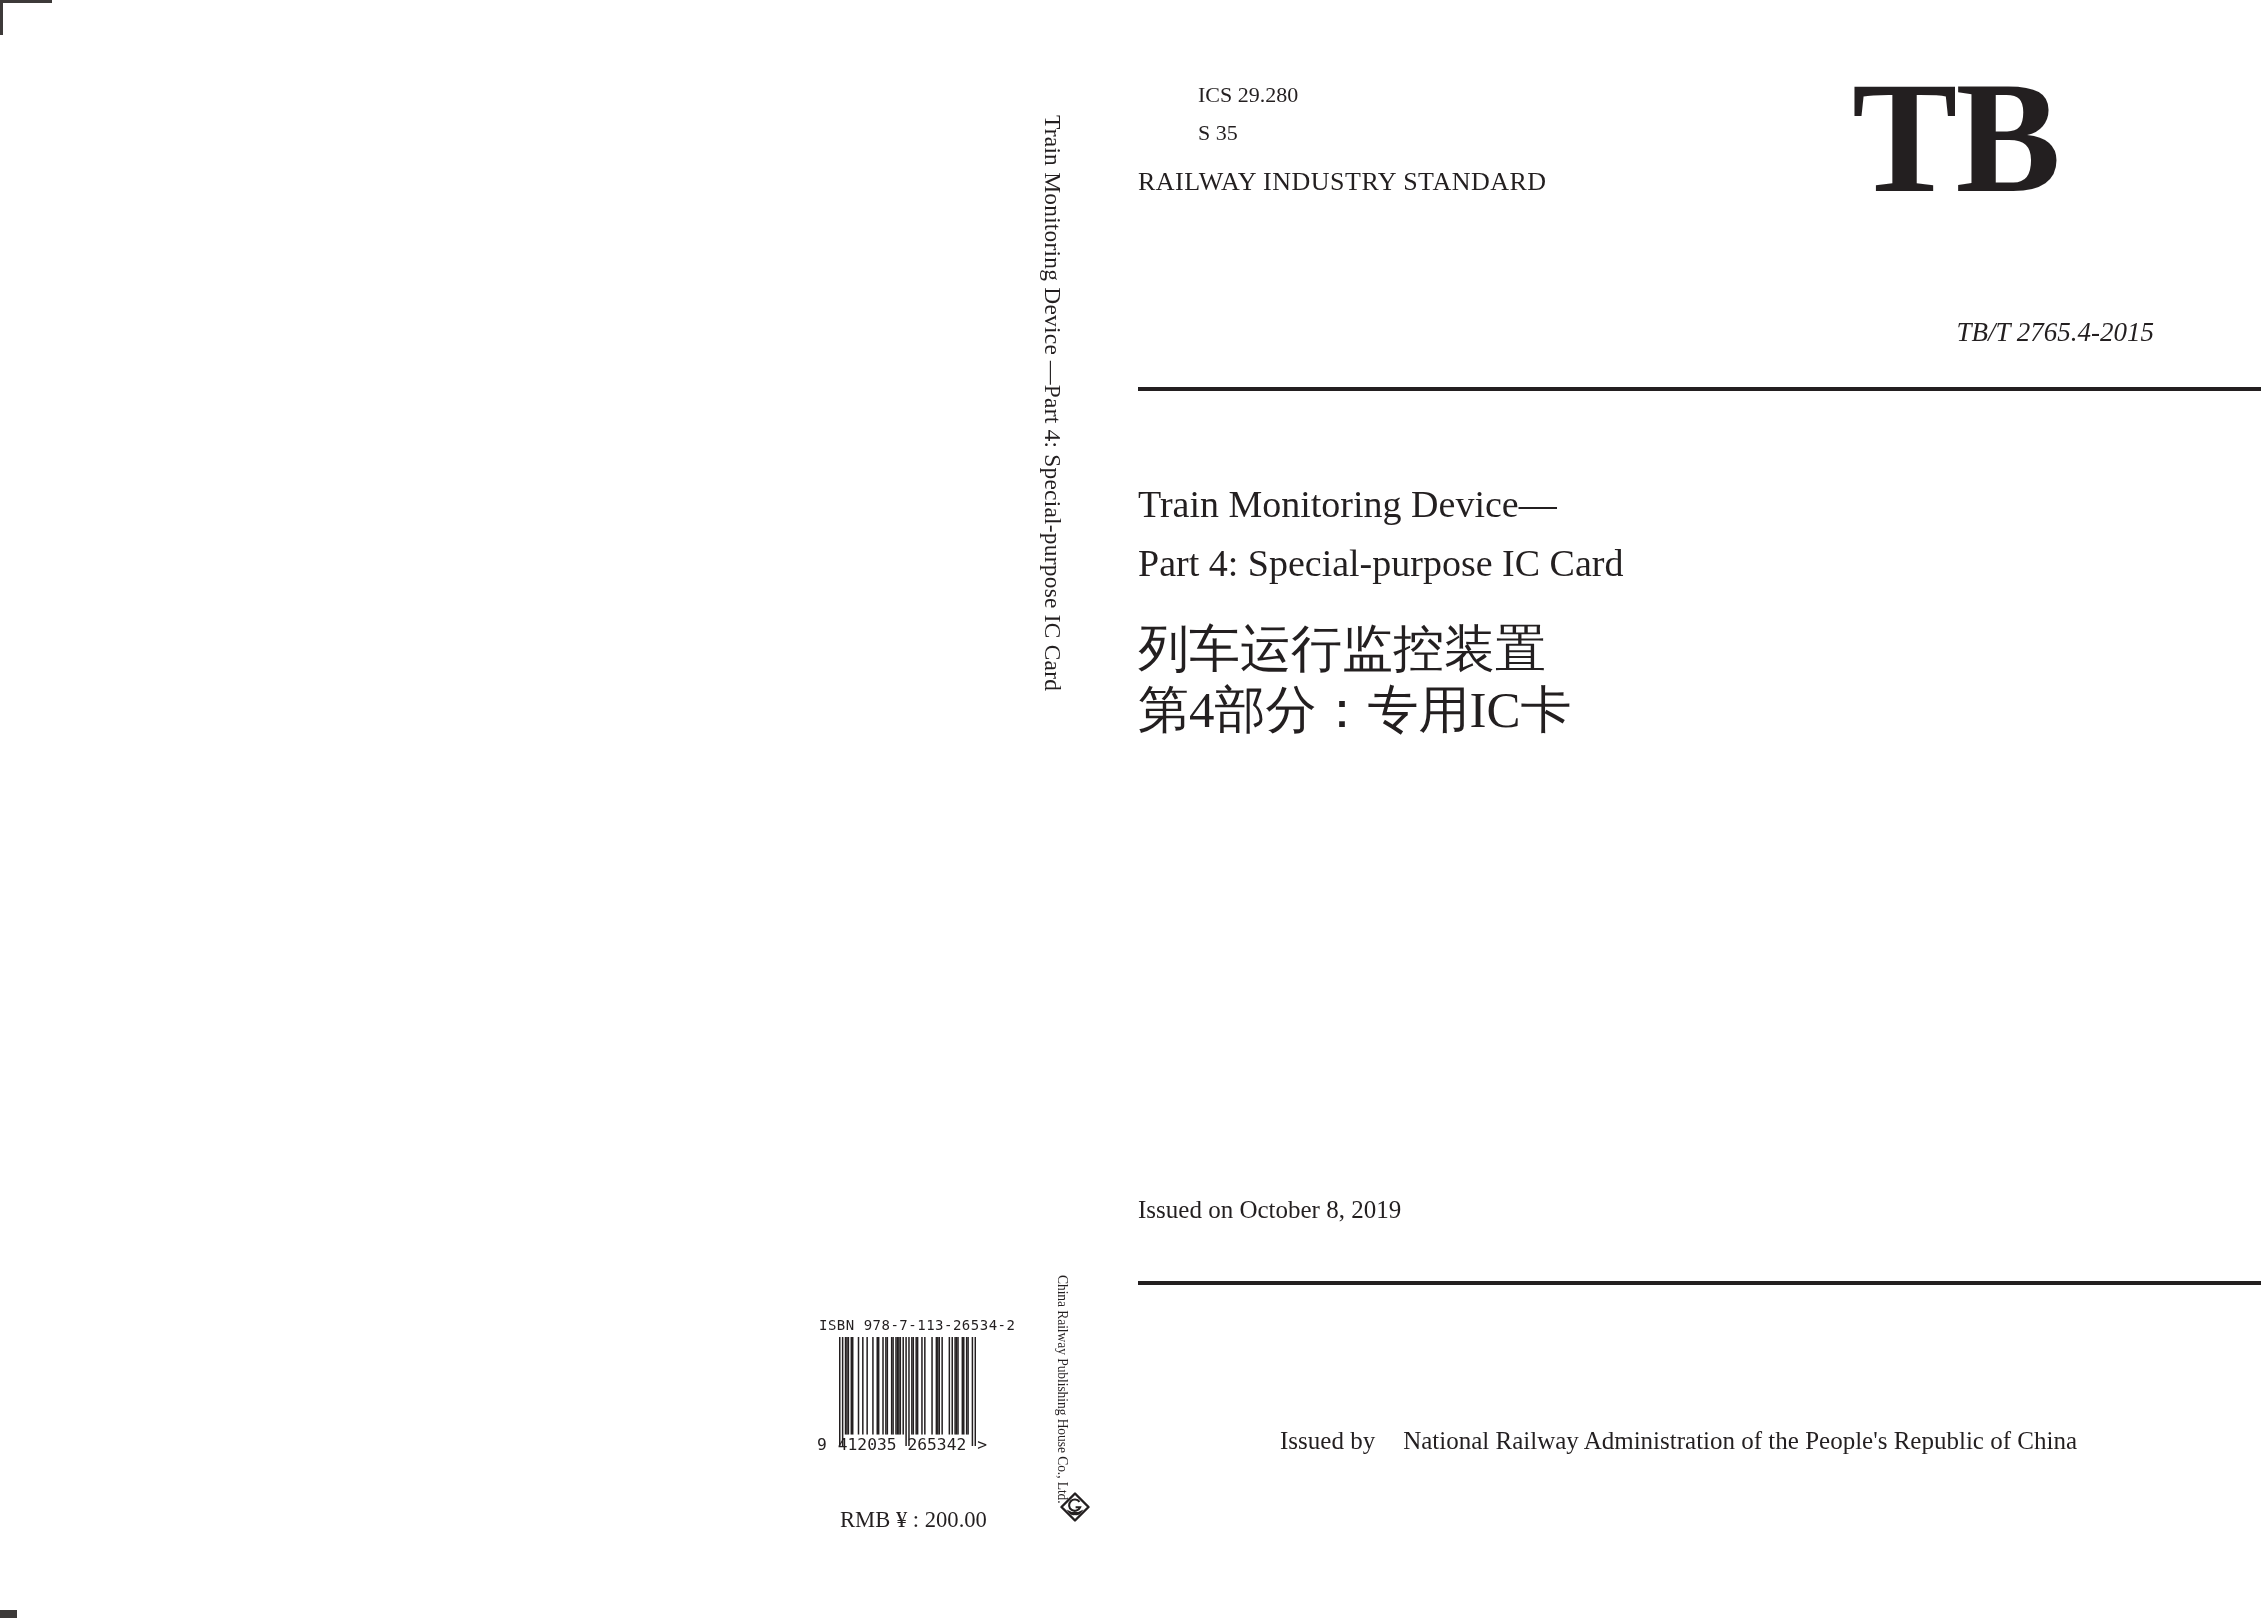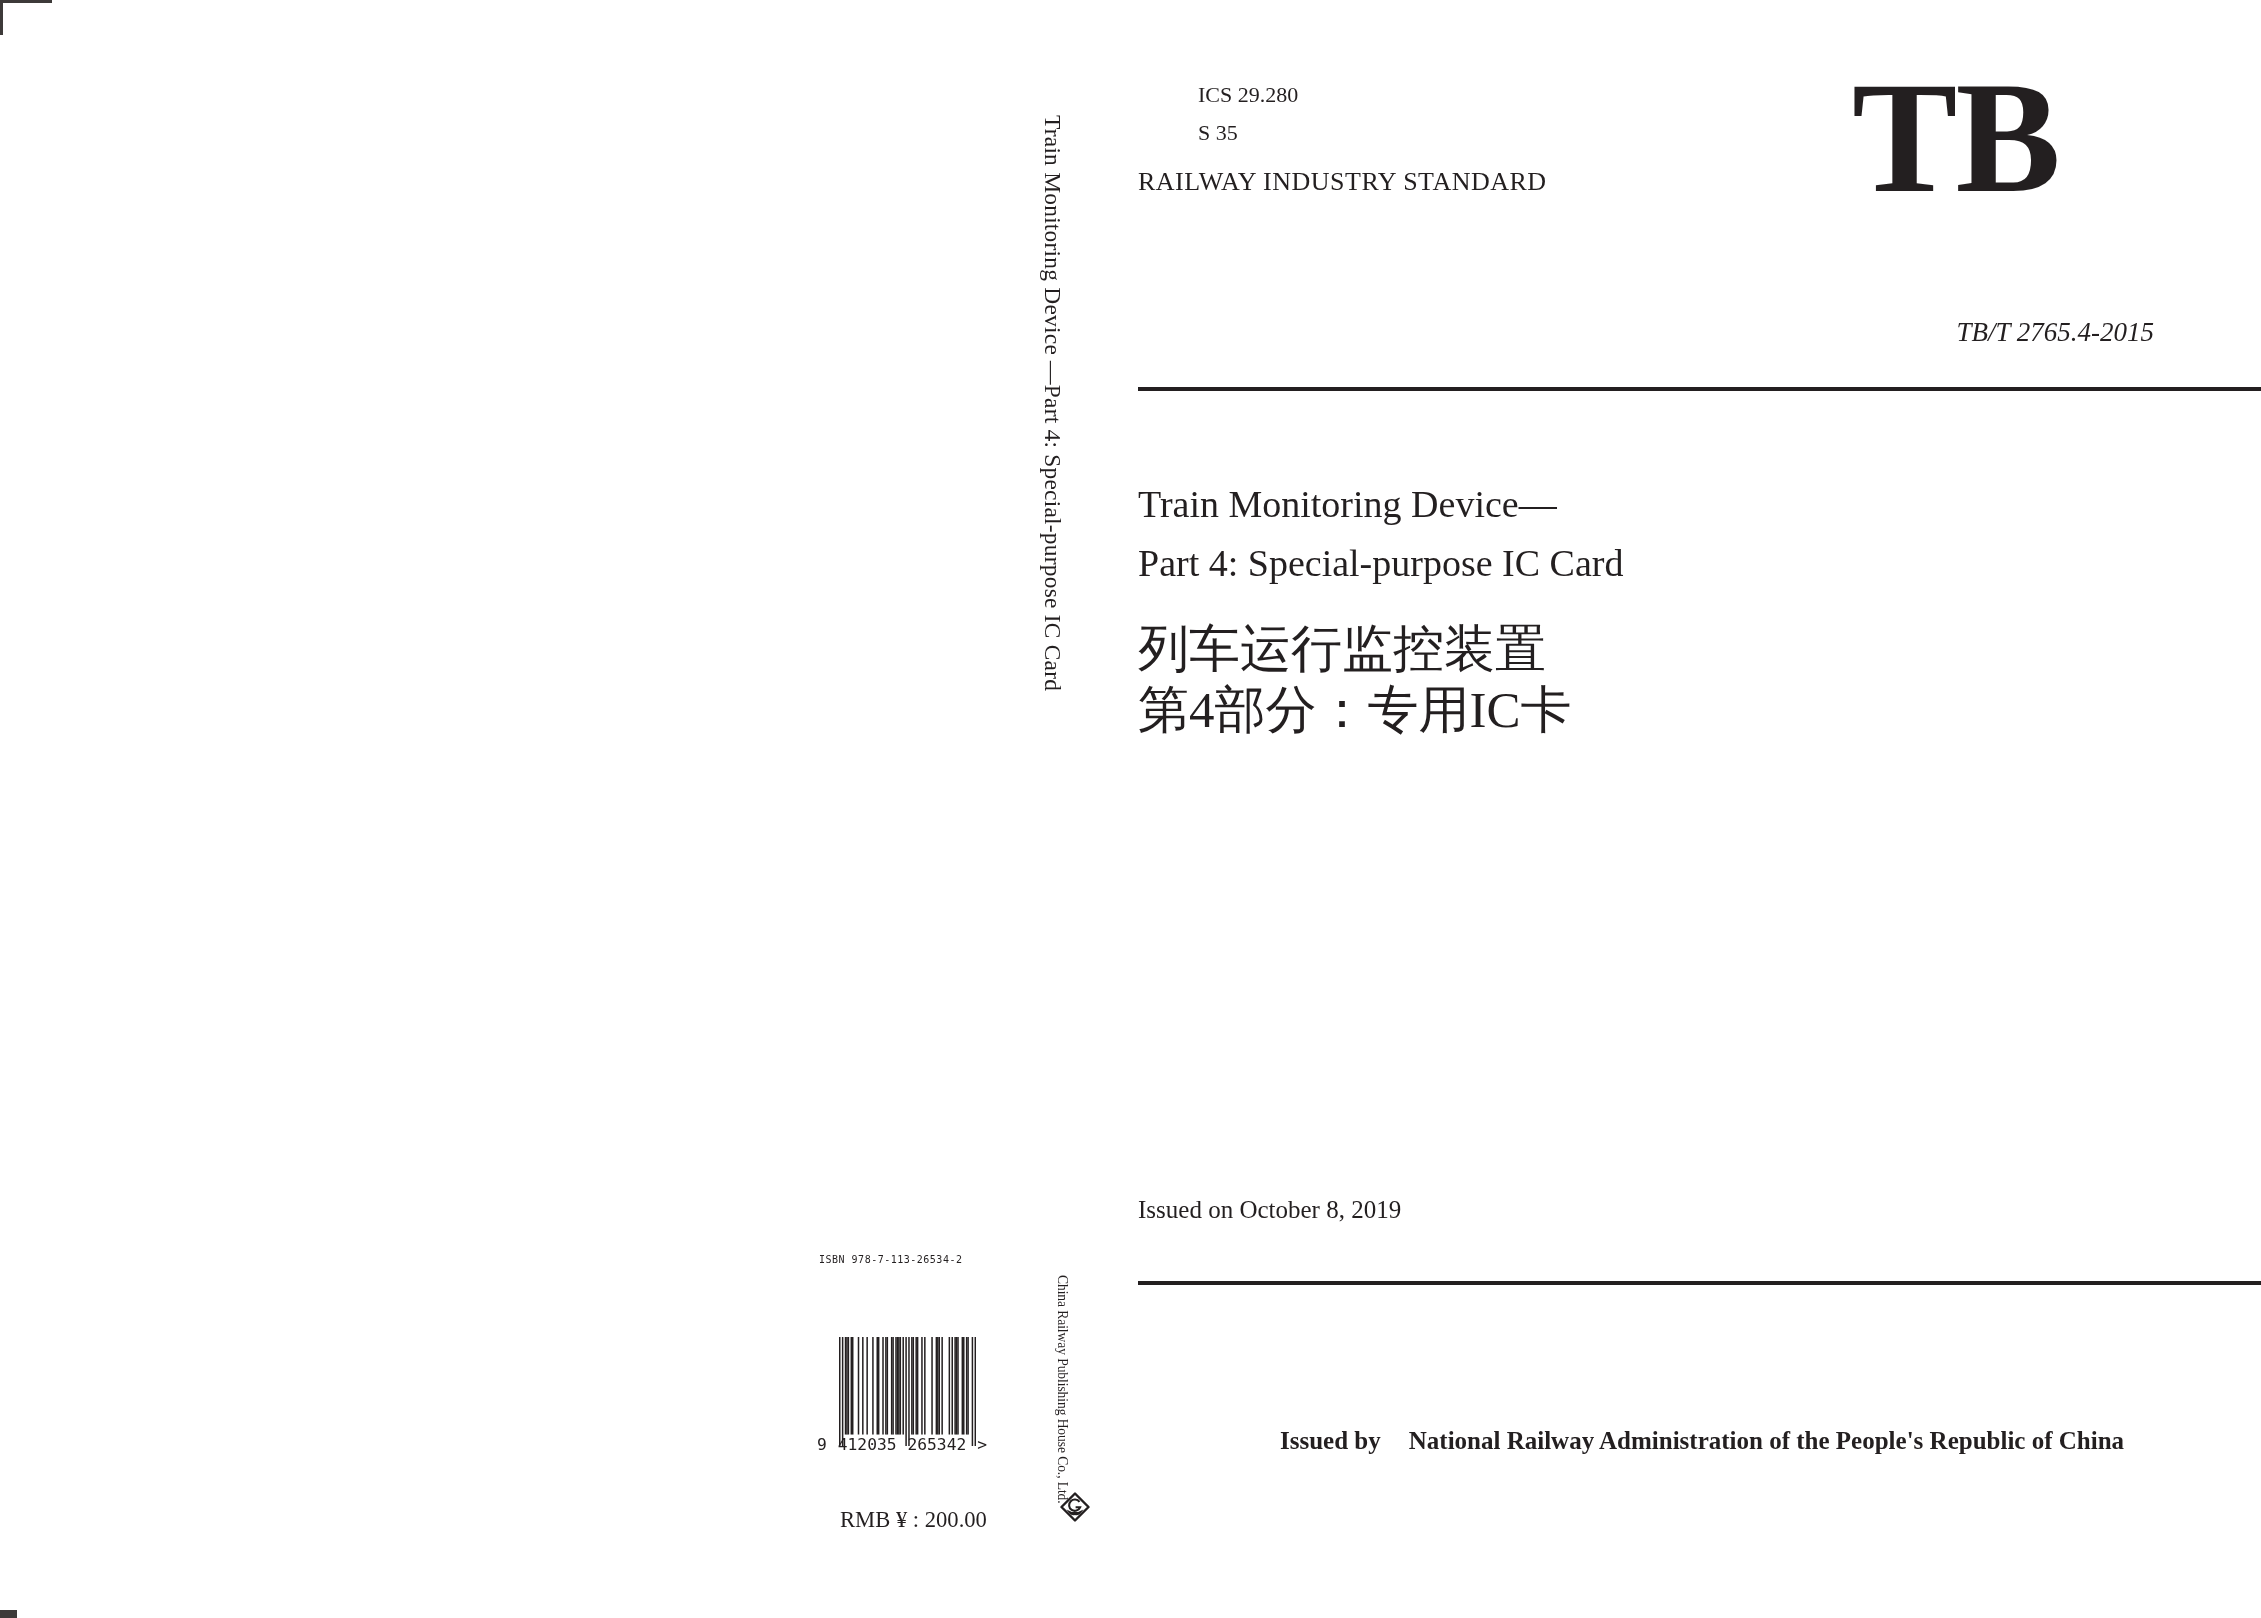--- a/index.html
+++ b/index.html
@@ -17,24 +17,24 @@
 
   #ics-block{left:1198px;top:76px;font-size:22px;line-height:38px;}
   #tb-logo{left:1852px;top:59px;font-size:158px;line-height:1;font-weight:bold;letter-spacing:-1.8px;}
   #std-name{left:1138px;width:1115px;top:159px;font-size:26px;line-height:45px;letter-spacing:0.5px;}
   #std-number{right:122px;top:317px;font-size:27px;font-style:italic;}
   #rule-top{top:387px;}
   #title-en{left:1138px;width:1126px;top:475px;font-size:38px;line-height:59px;}
   #title-zh{left:1138px;width:1126px;top:619px;font-size:51px;line-height:61px;}
   #issued-on{left:1138px;width:1126px;top:1192px;font-size:25px;line-height:1.4;}
   #rule-bottom{top:1281px;}
-  #issued-by{left:1280px;top:1423px;font-size:25px;line-height:1.4;font-weight:bold;}
+  #issued-by{left:1280px;top:1423px;font-size:25px;line-height:1.4;}
   #issued-by .gap{display:inline-block;width:28px;}
 
-  #isbn-label{left:819px;top:1254px;font-size:10px;letter-spacing:0.5px;
+  #isbn-label{left:819px;top:1317px;font-size:14px;letter-spacing:0.5px;
               font-family:"DejaVu Sans Mono","Liberation Mono",monospace;text-align:center;}
   #barcode-svg{position:absolute;left:839px;top:1337px;width:137px;height:109px;}
   #barcode-digits{left:817px;top:1435px;width:170px;display:flex;justify-content:space-between;
                   font-size:16.3px;font-family:"DejaVu Sans Mono","Liberation Mono",monospace;}
   #price{left:840px;top:1463px;font-size:22.6px;margin-top:44px;}
 
   #mark-top-v{left:0;top:0;width:3.2px;height:35px;}
   #mark-top-h{left:0;top:0;width:52px;height:3.2px;}
   #mark-bottom{left:0;top:1610px;width:17px;height:8.1px;}
 </style>

